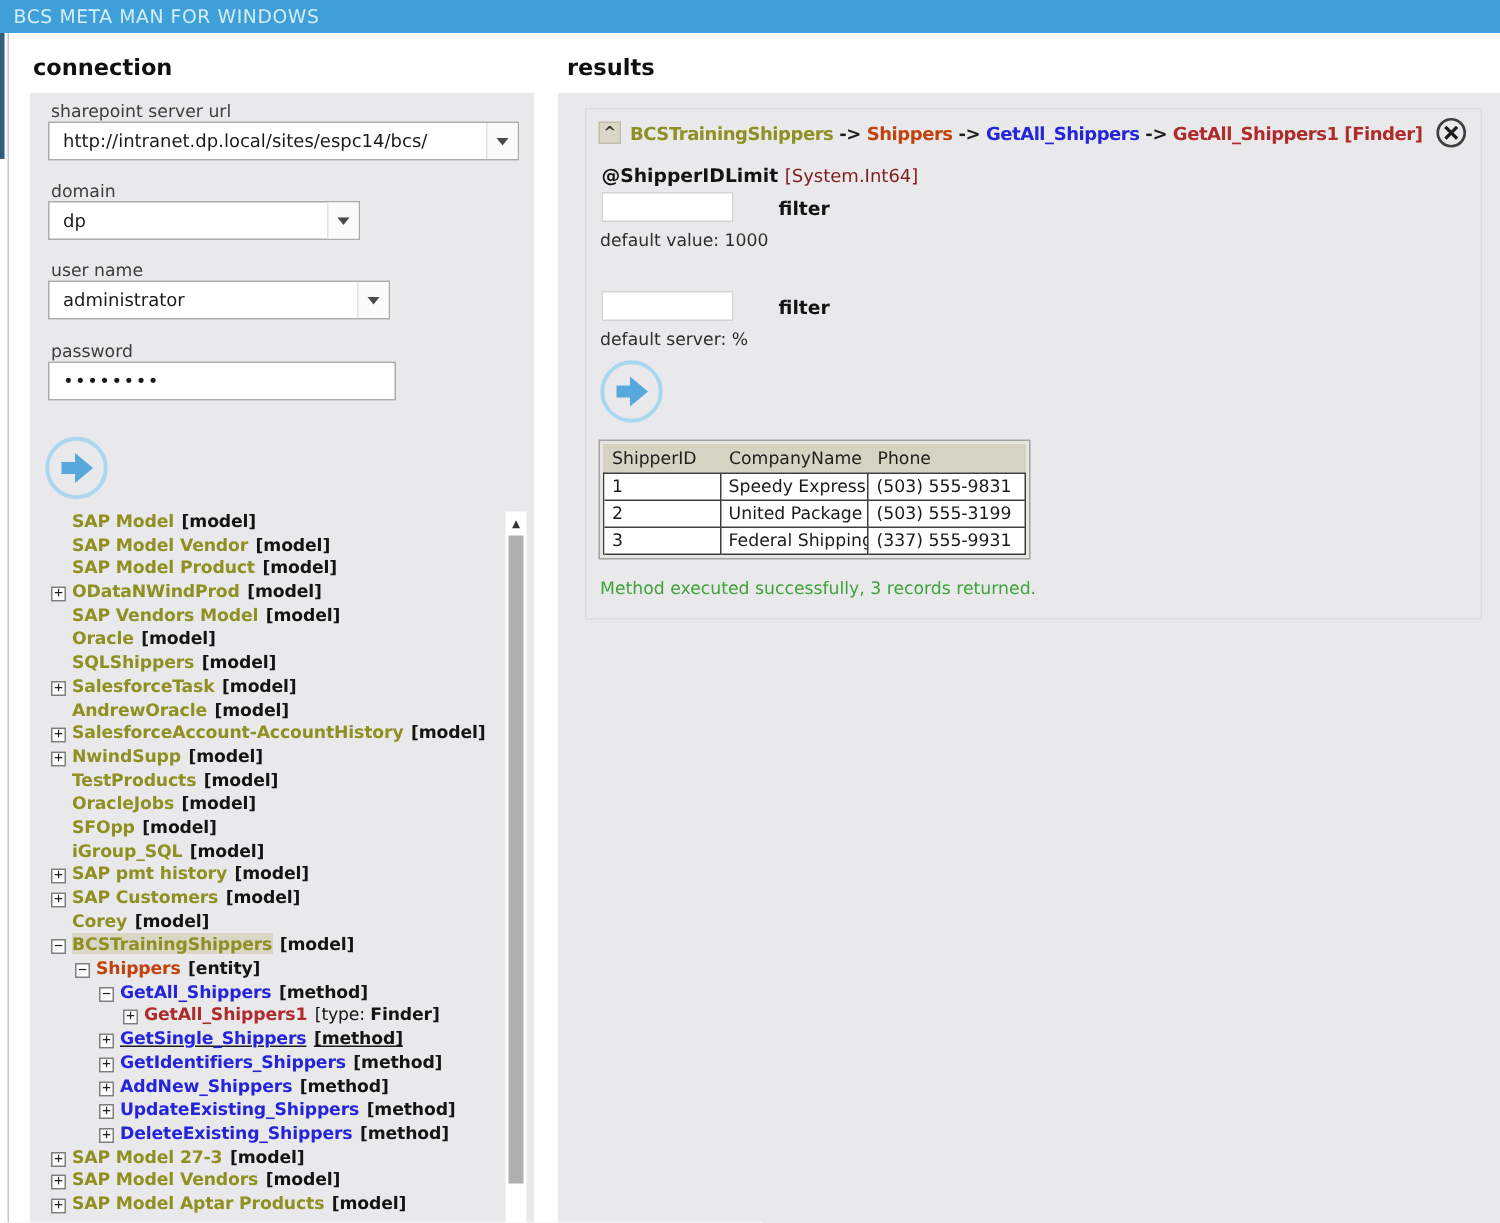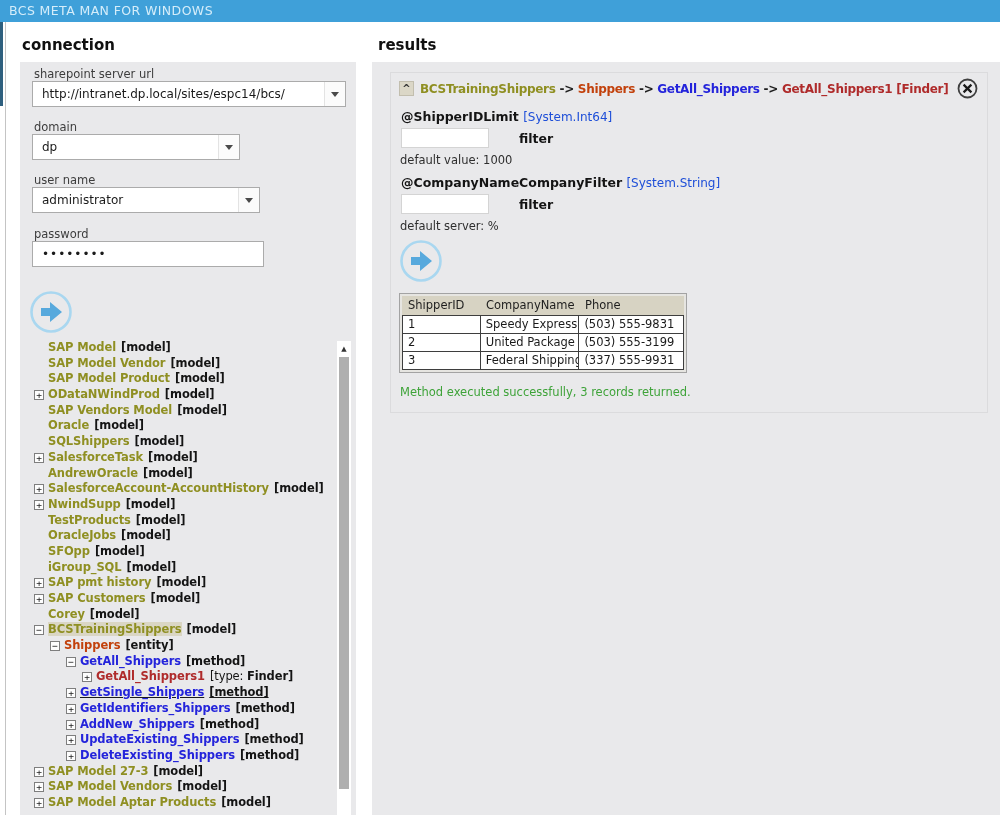--- a/index.html
+++ b/index.html
@@ -66,21 +66,21 @@
   .card { position:absolute; left:18px; top:10px; width:598px; height:341px; background:#E9E9EB; border:1px solid #DBDBDD; }
   .collapse-btn {
     position:absolute; left:8px; top:8px; width:15px; height:15px; background:#DBD7C7; border:1px solid #C2BEAE;
     font-size:10px; font-weight:bold; color:#333; text-align:center; line-height:13px; cursor:pointer;
   }
   .breadcrumb { position:absolute; left:29px; top:9px; right:40px; font-size:12px; font-weight:bold; white-space:nowrap; letter-spacing:-.3px; }
   .bc-sep { color:#1E1E1E; }
   .close-btn { position:absolute; right:9px; top:5px; width:21px; height:21px; cursor:pointer; background:none; border:none; padding:0; }
 
   .param-name { position:absolute; font-size:12.5px; font-weight:bold; color:#141414; white-space:nowrap; }
-  .param-type { font-weight:normal; font-size:12px; color:#1d4ed8; }
+  .param-type { font-weight:normal; font-size:12px; color:#7f1d1d; }
   .param-input { position:absolute; width:88px; height:20px; border:1px solid #D4D4D4; background:#fff;
     font-family:"DejaVu Sans",sans-serif; font-size:12px; padding:0 5px; outline:none; }
   .filter-label { position:absolute; font-size:12.5px; font-weight:bold; color:#141414; }
   .param-default { position:absolute; font-size:11.5px; color:#2E2E2E; }
 
   
   .tbl-wrap { position:absolute; left:8px; top:220px; width:288px; background:#E6E5E1; border:1px solid #A3A3A3; padding:2px; }
   .tbl-head { display:flex; height:19px; background:#D7D3C3; }
   .th { font-size:11.5px; color:#1E1E1E; line-height:19px; padding-left:6px; }
   .tbl { border-top:1px solid #3E3E3E; border-left:1px solid #3E3E3E; }
@@ -188,24 +188,20 @@
       </button>
 
       <div class="param-name" style="left:10px; top:36px;">
         <span>@ShipperIDLimit</span>
         <span class="param-type">[System.Int64]</span>
       </div>
       <input class="param-input" style="left: 10px; top: 55px;" value="">
       <div class="filter-label" style="left:128px; top:58px;">filter</div>
       <div class="param-default" style="left:9px; top:80px;">default value: 1000</div>
 
-      <div class="param-name" style="left:10px; top:102px;">
-        <span>@CompanyNameCompanyFilter</span>
-        <span class="param-type">[System.String]</span>
-      </div>
       <input class="param-input" style="left: 10px; top: 121px;" value="">
       <div class="filter-label" style="left:128px; top:124px;">filter</div>
       <div class="param-default" style="left:9px; top:146px;">default server: %</div>
 
       <button class="go-btn" style="left:8px; top:166px;">
         <svg width="44" height="44" viewBox="0 0 44 44">
           <circle cx="22" cy="22" r="19.5" fill="none" stroke="#A9D7F0" stroke-width="2.6"></circle>
           <path d="M12 18 H21 V12 L33 22 L21 32 V26 H12 Z" fill="#57A9DD"></path>
         </svg>
       </button>

